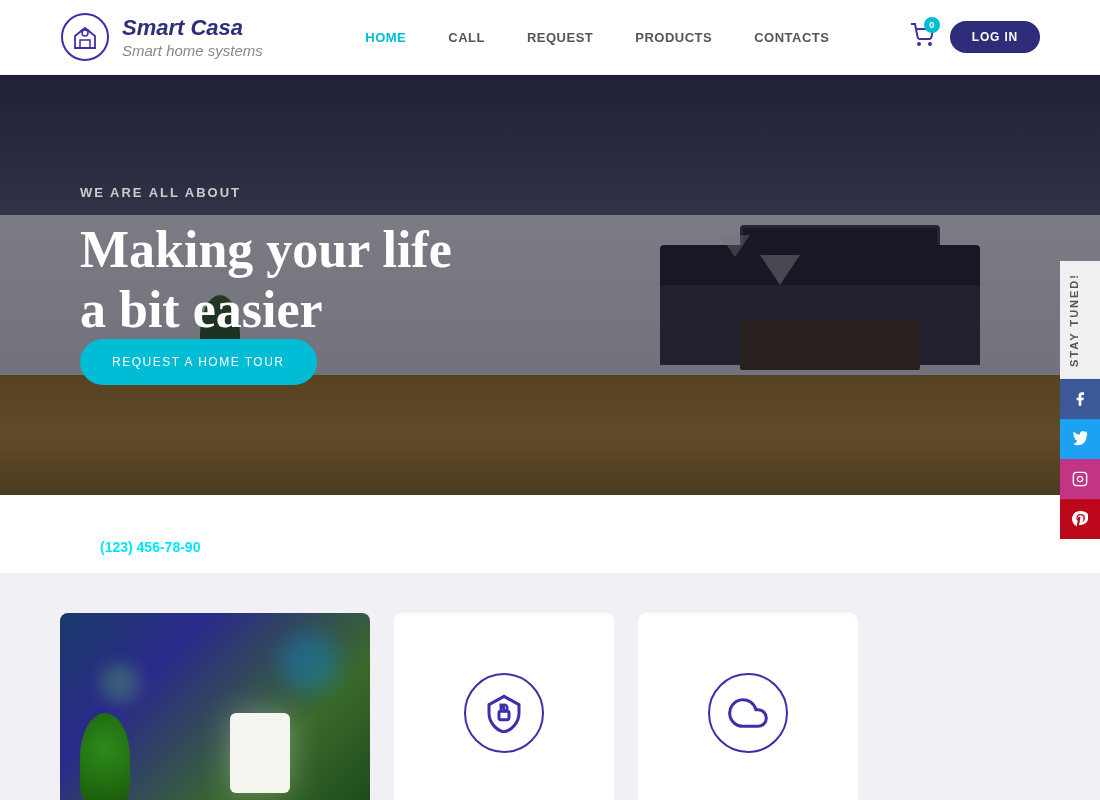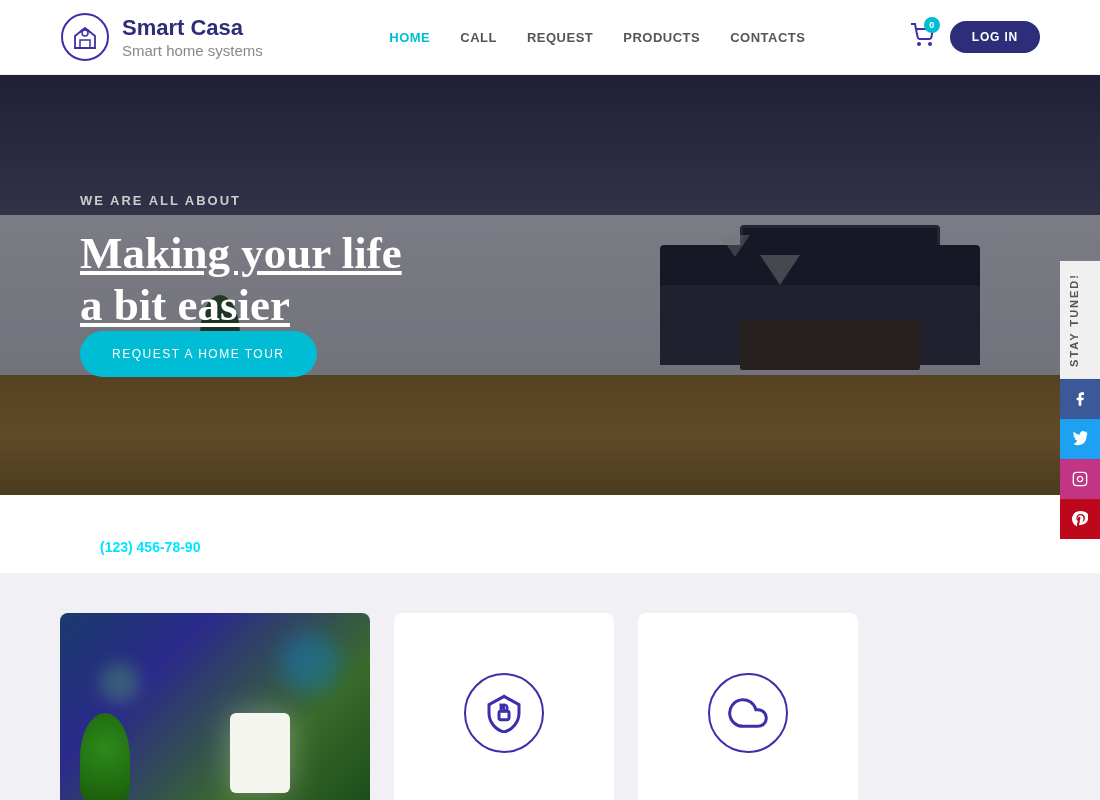--- a/index.html
+++ b/index.html
@@ -17,41 +17,42 @@
       align-items: center;
       justify-content: space-between;
       border-bottom: 1px solid #eee;
       position: relative;
       z-index: 10;
     }
     .logo-area {
       display: flex;
       align-items: center;
       gap: 12px;
+      font-style: italic;
     }
     .logo-icon {
       width: 50px;
       height: 50px;
     }
     .logo-text-block { display: flex; flex-direction: column; }
     .logo-title {
       font-size: 22px;
       font-weight: 700;
       color: #2d2d7a;
       line-height: 1.2;
     }
     .logo-subtitle {
       font-size: 15px;
       color: #888;
       font-weight: 400;
     }
     .nav {
       display: flex;
       align-items: center;
-      gap: 30px;
+      gap: 42px;
       margin-left: 22px;
     }
     .nav-item {
       font-size: 13px;
       font-weight: 600;
       color: #555;
       text-decoration: none;
       letter-spacing: 0.5px;
       cursor: pointer;
     }
@@ -192,26 +193,25 @@
     }
     .hero-eyebrow {
       font-size: 13px;
       font-weight: 600;
       color: #ccc;
       letter-spacing: 2px;
       text-transform: uppercase;
       margin-bottom: 20px;
     }
     .hero-title {
-      font-size: 45px;
+      font-size: 52px;
       font-weight: 700;
       color: #fff;
       line-height: 1.15;
       font-family: Georgia, serif;
-      text-decoration: underline;
     }
     .hero-cta {
       display: inline-block;
       background: #00bcd4;
       color: #fff;
       border: none;
       padding: 16px 32px;
       border-radius: 30px;
       font-size: 12px;
       font-weight: 400;

